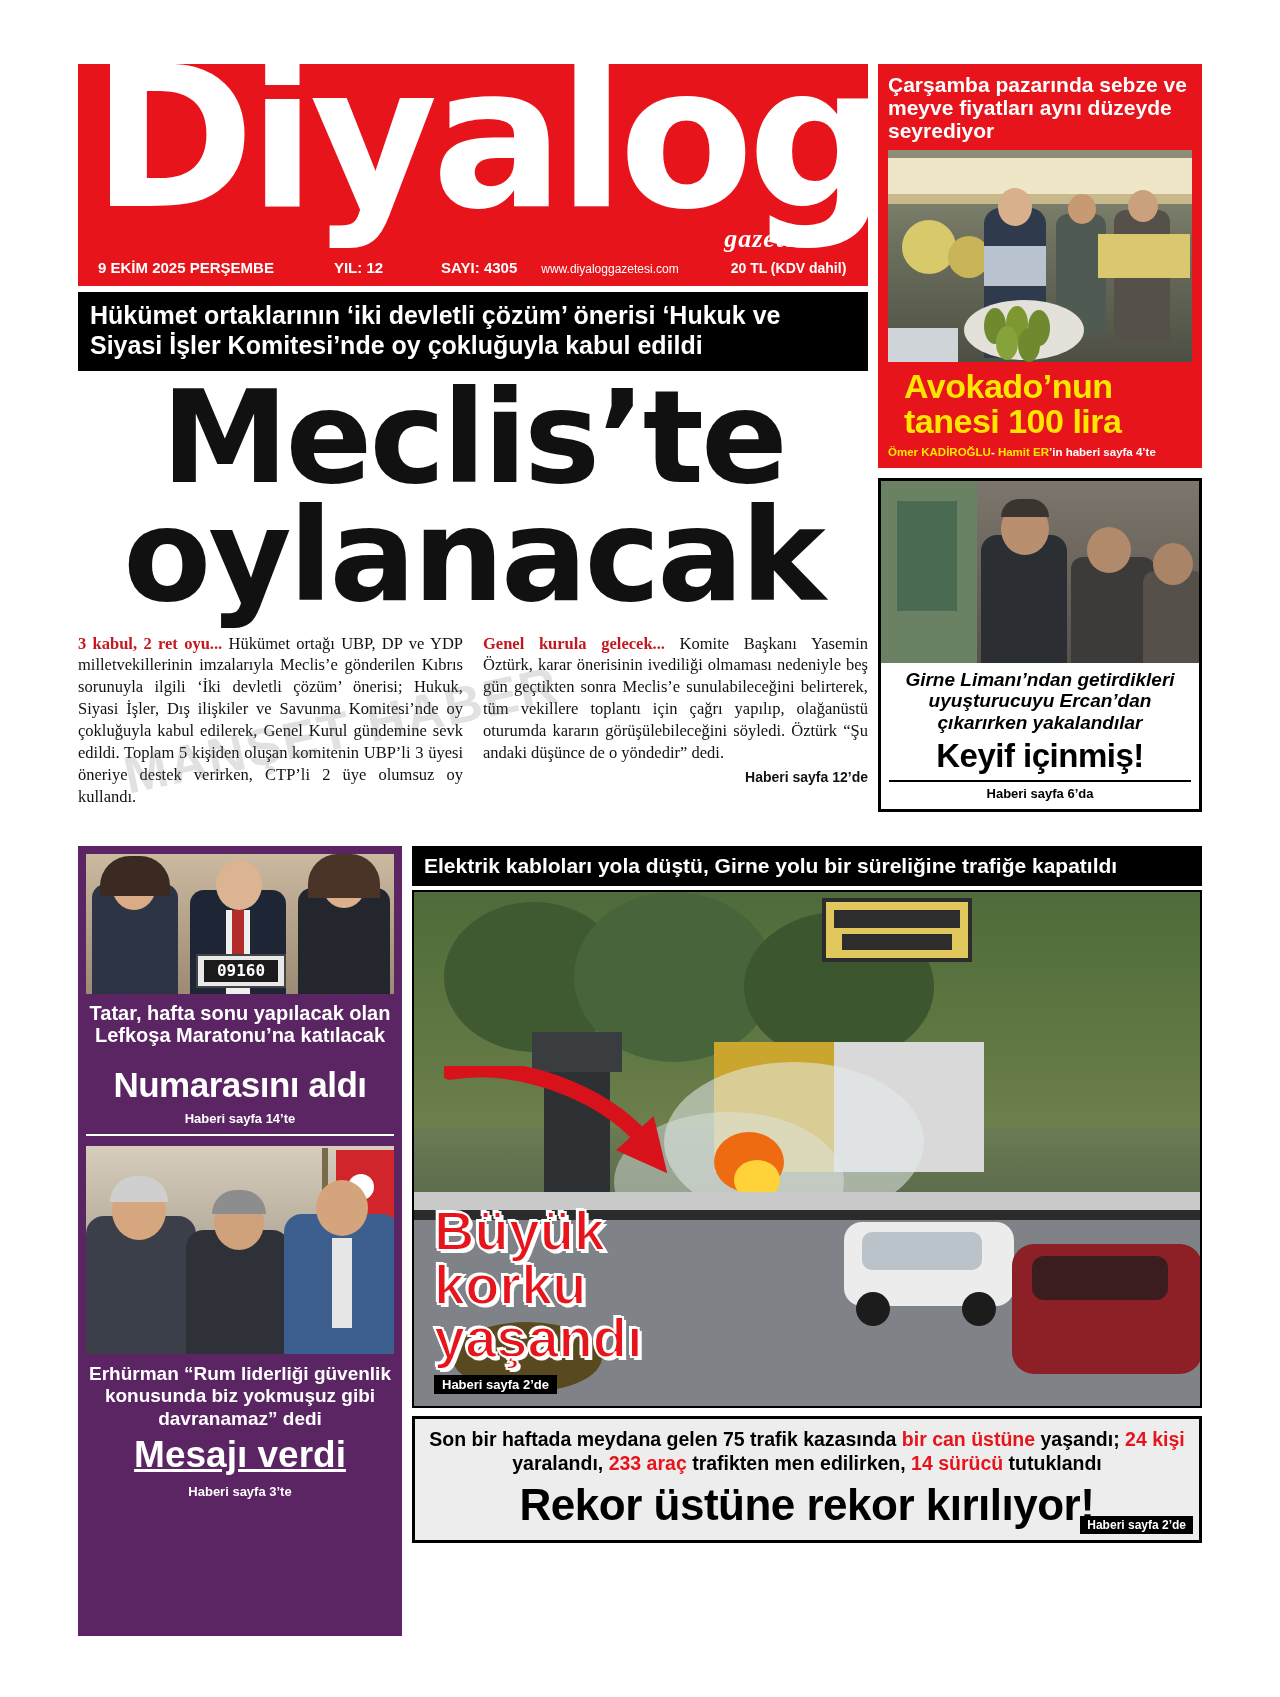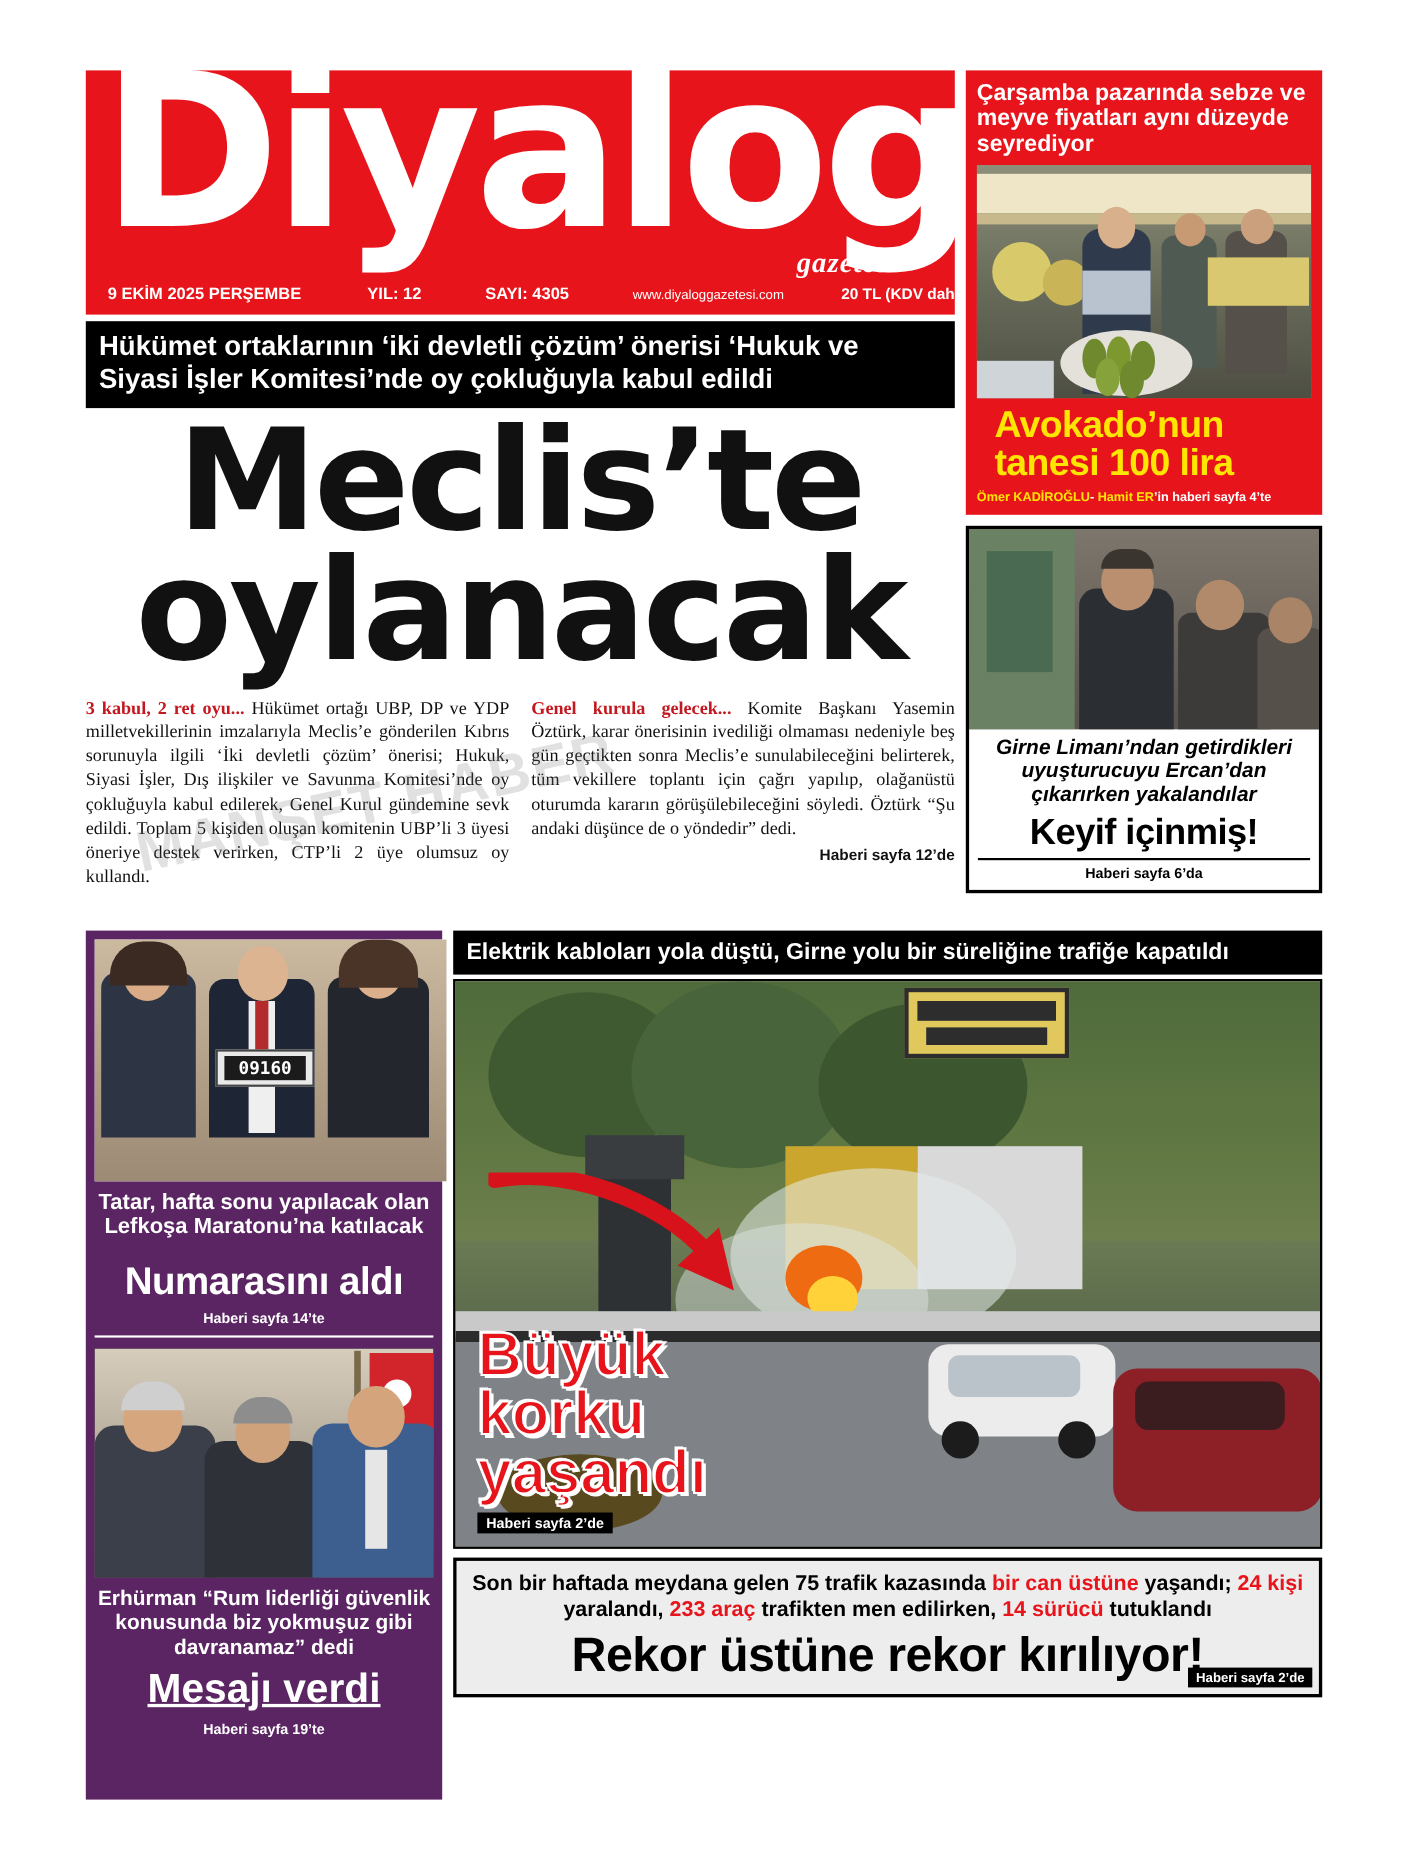--- a/index.html
+++ b/index.html
@@ -67,21 +67,21 @@
     align-items: baseline;
     color: #ffffff;
     font-size: 14px;
     font-weight: bold;
     padding: 0 20px;
     box-sizing: border-box;
   }
   .ms-date { font-size: 15px; }
   .ms-year { margin-left: 60px; font-size: 15px; }
   .ms-issue { margin-left: 58px; font-size: 15px; }
-  .ms-web { margin-left: 58px; font-size: 12px; font-weight: normal; }
+  .ms-web { margin-left: 24px; font-size: 12px; font-weight: normal; }
   .ms-price { margin-left: 52px; font-size: 14px; }
 
   
   .lead {
     position: absolute;
     left: 78px;
     top: 292px;
     width: 790px;
   }
   .lead-kicker {
@@ -214,25 +214,24 @@
     top: 846px;
     width: 324px;
     background: #5b2463;
     color: #ffffff;
     box-sizing: border-box;
     padding: 8px;
     height: 790px;
   }
   .pc-photo {
     width: 100%;
-    height: 220px;
-    background: #e5e5e5;
+    height: 140px;
+    background: #c2410c;
     position: relative;
     overflow: hidden;
-    padding-left: 12px;
   }
   .pc-kicker {
     margin-top: 8px;
     font-weight: bold;
     font-size: 20px;
     line-height: 1.12;
     text-align: center;
   }
   .pc-title {
     margin-top: 18px;
@@ -506,21 +505,21 @@
         <div class="blob" style="left:128px;top:50px;width:50px;height:54px;background:#cfa27c;"></div>
         <div class="rect" style="left:126px;top:44px;width:54px;height:24px;background:#8d8d8d;border-radius:26px 26px 0 0;"></div>
         <div class="rect" style="left:198px;top:68px;width:116px;height:142px;background:#3d5f8f;border-radius:18px 18px 0 0;"></div>
         <div class="blob" style="left:230px;top:34px;width:52px;height:56px;background:#d4a47c;"></div>
         <div class="rect" style="left:246px;top:92px;width:20px;height:90px;background:#e6e6e6;"></div>
       </div>
       <div class="pc-kicker2">
         <span>Erhürman </span><span class="hl">“Rum liderliği güvenlik konusunda biz yokmuşuz gibi davranamaz”</span><span> dedi</span>
       </div>
       <div class="pc-title2">Mesajı  verdi</div>
-      <div class="pc-ref2">Haberi sayfa 19’te</div>
+      <div class="pc-ref2">Haberi sayfa 3’te</div>
     </div>
   </div>
 
   <div class="br">
     <div class="br-kicker">Elektrik kabloları yola düştü, Girne yolu bir süreliğine trafiğe kapatıldı</div>
 
     <div class="br-photo">
       <div class="rect" style="left:0;top:0;width:100%;height:100%;background:linear-gradient(180deg,#9fb07e 0%,#6e7f55 42%,#5c6b4c 60%,#6a6a63 100%);"></div>
       <div class="rect" style="left:0;top:0;width:100%;height:46%;background:linear-gradient(180deg,#4f6b3b 0%,#5f7742 60%,#6d7f4d 100%);"></div>
       <div class="blob" style="left:30px;top:10px;width:180px;height:150px;background:#3f5a31;"></div>

